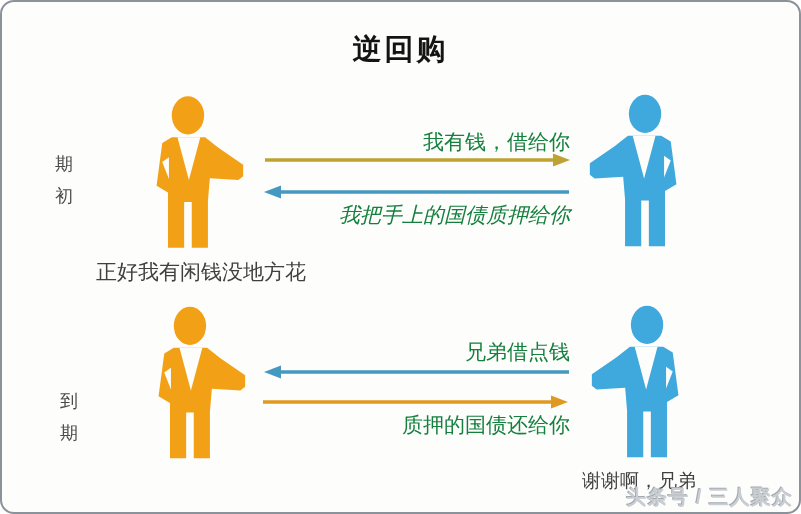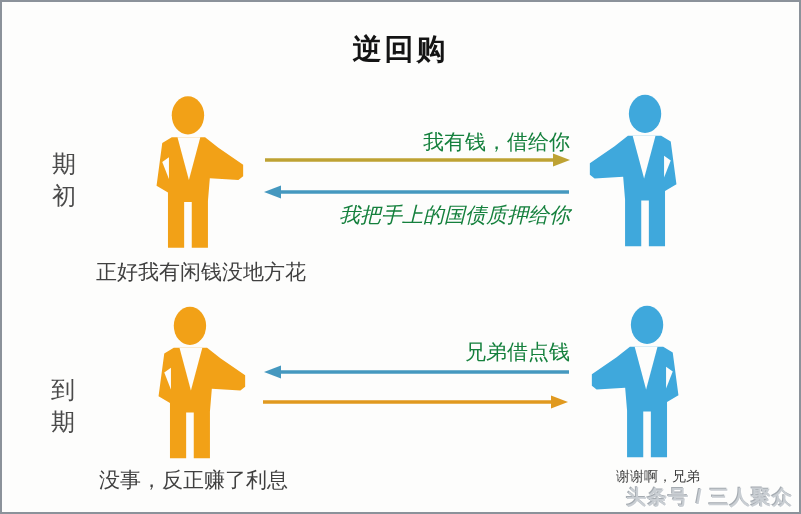--- a/index.html
+++ b/index.html
@@ -1,37 +1,37 @@
 <!DOCTYPE html>
 <html><head>
 <meta charset="utf-8">
 <style>
   html,body { margin:0; padding:0; background:#ffffff; }
   .canvas {
     position:relative;
     width:801px; height:514px;
     box-sizing:border-box;
     border:2px solid #8b929a;
-    border-radius:0;
+    border-radius:14px;
     background:#fdfdfc;
     overflow:hidden;
     font-family:"Liberation Sans", sans-serif;
     color:#3d3d3d;
   }
   .title {
     position:absolute; top:28px; left:0; width:100%;
     text-align:center;
     font-size:29px; font-weight:bold; color:#141414;
     letter-spacing:3px;
     white-space:nowrap;
   }
   .stage {
     position:absolute;
     width:30px;
-    font-size:24px; line-height:32px;
+    font-size:18px; line-height:32px;
     color:#4a4a4a;
     word-break:break-all;
     text-align:center;
   }
   .fig { position:absolute; }
   .fig svg { display:block; width:100%; height:100%; }
   .flow-label {
     position:absolute; width:306px;
     text-align:right; white-space:nowrap;
     font-size:21px; color:#15803d;
@@ -91,21 +91,21 @@
 
   <svg class="arrow" style="left:262px; top:183px;" width="306" height="14" viewBox="0 0 306 14">
     <line x1="17" y1="7" x2="305" y2="7" stroke-width="3.4" stroke="#4598BF"></line>
     <polygon points="17,0.5 0,7 17,13.5" fill="#4598BF"></polygon>
   </svg>
 
   <div class="flow-label" style="left:262px; top:199px;font-style:italic;">我把手上的国债质押给你</div>
 
   <div class="caption" style="left:94px; top:256px;">正好我有闲钱没地方花</div>
 
-  <div class="stage" style="left:46px; top:372px;">到期</div>
+  <div class="stage" style="left:46px; top:383px;text-align:right;">到期</div>
 
   <div class="fig" style="left:128px; top:300px; width:118px; height:160px;">
     <svg viewBox="0 0 124 164">
       <use href="#person-shape" xlink:href="#person-shape" fill="#F2A117"></use>
     </svg>
   </div>
 
   <div class="fig" style="left:587px; top:298px; width:118px; height:162px;">
     <svg viewBox="0 0 124 164">
       <use href="#person-shape" xlink:href="#person-shape" transform="translate(124,0) scale(-1,1)" fill="#3FA8DC"></use>
@@ -117,19 +117,19 @@
   <svg class="arrow" style="left:262px; top:363px;" width="306" height="14" viewBox="0 0 306 14">
     <line x1="17" y1="7" x2="305" y2="7" stroke-width="3.4" stroke="#4598BF"></line>
     <polygon points="17,0.5 0,7 17,13.5" fill="#4598BF"></polygon>
   </svg>
 
   <svg class="arrow" style="left:260px; top:393px;" width="306" height="14" viewBox="0 0 306 14">
     <line x1="1" y1="7" x2="291" y2="7" stroke-width="3.4" stroke="#E0991F"></line>
     <polygon points="289,0.5 306,7 289,13.5" fill="#E0991F"></polygon>
   </svg>
 
+  <div class="flow-label" style="left:262px; top:409px;">质押的国债还给你</div>
 
-  <div class="caption" style="left:97px; top:464px;">没事，反正赚了利息</div>
-  <div class="caption" style="left:614px; top:466px; font-size:14px;">谢谢啊，兄弟</div>
+  <div class="caption" style="left:580px; top:466px; font-size:19px;">谢谢啊，兄弟</div>
 
   <div class="watermark">头条号 / 三人聚众</div>
 
 </div>
 
 </body></html>

